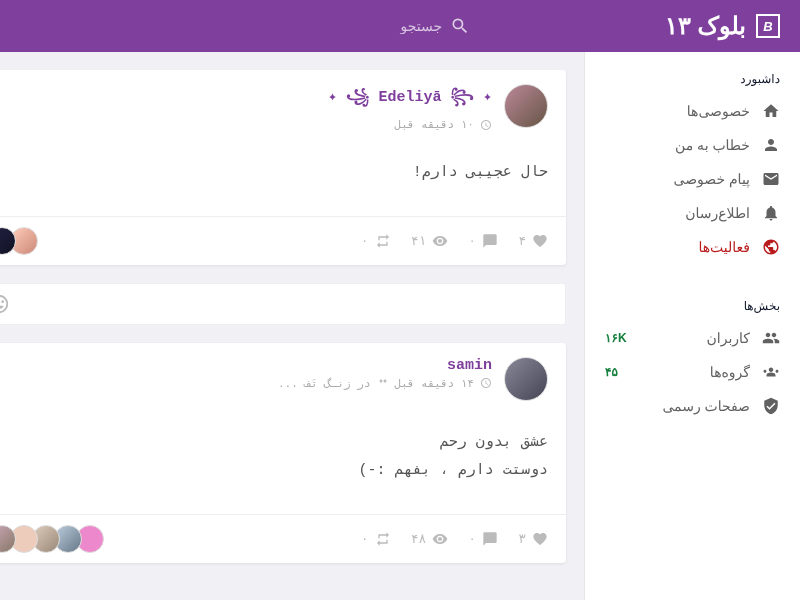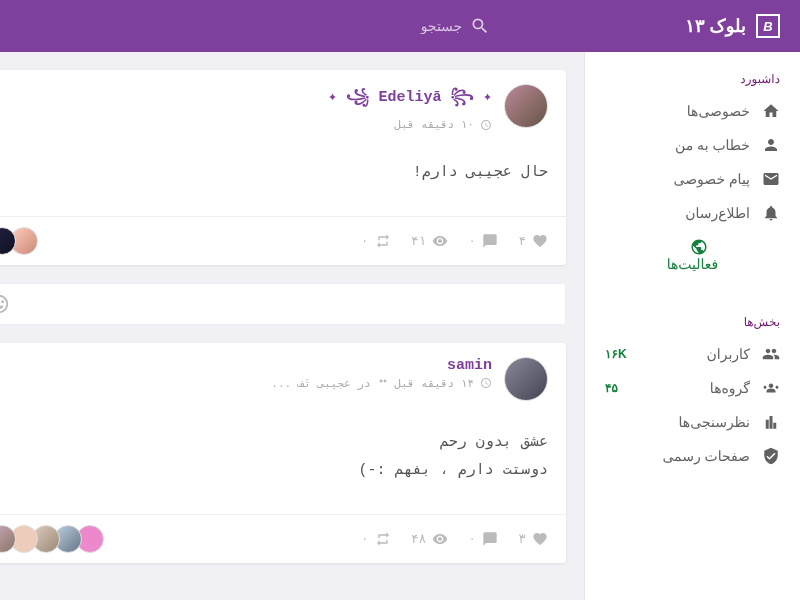--- a/index.html
+++ b/index.html
@@ -1,30 +1,30 @@
 <!DOCTYPE html>
 <html dir="rtl" lang="fa"><head>
 <meta charset="utf-8">
 <style>
 * { margin: 0; padding: 0; box-sizing: border-box; }
 body { font-family: Tahoma, Arial, sans-serif; background: #f1f1f5; direction: rtl; width: 800px; height: 600px; overflow: hidden; }
 
 .header { background: #7e3f9d; height: 52px; display: flex; align-items: center; padding: 0 20px; color: #fff; }
 .logo-box { width: 24px; height: 24px; border: 2px solid #fff; display: flex; align-items: center; justify-content: center; font-size: 13px; font-weight: bold; font-style: italic; margin-left: 10px; }
-.brand { font-size: 18px; font-weight: bold; margin-left: 40px; }
+.brand { font-size: 24px; font-weight: bold; margin-left: 40px; }
 .search-wrap { margin-right: 155px; display: flex; align-items: center; color: rgba(255,255,255,0.75); }
 .search-icon { width: 20px; height: 20px; margin-left: 8px; }
 .search-input { background: transparent; border: none; color: #fff; font-family: inherit; font-size: 14px; outline: none; }
 .search-input::placeholder { color: rgba(255,255,255,0.7); }
 
 .layout { display: flex; height: 548px; }
 .sidebar { width: 216px; background: #fff; border-left: 1px solid #e6e6e6; padding: 15px 0; overflow-y: auto; }
-.side-title { color: #701a75; font-size: 12px; padding: 5px 20px 8px; }
+.side-title { color: #0f172a; font-size: 12px; padding: 5px 20px 8px; }
 .side-item { display: flex; align-items: center; padding: 8px 20px; color: #616161; font-size: 14px; cursor: pointer; }
-.side-item.active { color: #15803d; flex-direction: column; }
+.side-item.active { color: #b91c1c; }
 .side-icon { width: 18px; height: 18px; margin-left: 12px; fill: currentColor; flex-shrink: 0; }
 .side-badge { margin-right: auto; color: #15803d; font-size: 12px; font-weight: bold; }
 .side-gap { height: 30px; }
 
 .feed { flex: 1; overflow-y: auto; padding: 0; font-family: Liberation Mono, monospace; }
 .post { background: #fff; margin: 18px 18px 18px 0; border-radius: 4px; box-shadow: 0 1px 3px rgba(0,0,0,0.08); margin-left: -30px; padding-left: 0; }
 .post-head { display: flex; padding: 14px 18px 8px; align-items: flex-start; }
 .avatar { width: 44px; height: 44px; border-radius: 50%; background: linear-gradient(135deg,#b89 0%,#654 100%); flex-shrink: 0; margin-left: 12px; border: 1px solid #ddd; }
 .avatar.a2 { background: linear-gradient(135deg,#889 0%,#445 100%); }
 .post-user { display: flex; flex-direction: column; }
@@ -108,26 +108,20 @@
         </svg>
       <span>کاربران</span>
       <span class="side-badge">۱۶K</span>
     </div>
     <div class="side-item">
       <svg class="side-icon" viewBox="0 0 24 24">
           <path d="M12 12.75c1.63 0 3.07.39 4.24.9 1.08.48 1.76 1.56 1.76 2.73V18H6v-1.61c0-1.18.68-2.26 1.76-2.73 1.17-.52 2.61-.91 4.24-.91zM4 13c1.1 0 2-.9 2-2s-.9-2-2-2-2 .9-2 2 .9 2 2 2zm16 0c1.1 0 2-.9 2-2s-.9-2-2-2-2 .9-2 2 .9 2 2 2zM12 12c1.66 0 3-1.34 3-3s-1.34-3-3-3-3 1.34-3 3 1.34 3 3 3z"></path>
         </svg>
       <span>گروه‌ها</span>
       <span class="side-badge">۴۵</span>
-    </div>
-    <div class="side-item">
-      <svg class="side-icon" viewBox="0 0 24 24">
-          <path d="M5 9h4v12H5zM10 4h4v17h-4zM15 13h4v8h-4z"></path>
-        </svg>
-      <span>نظرسنجی‌ها</span>
     </div>
     <div class="side-item">
       <svg class="side-icon" viewBox="0 0 24 24">
           <path d="M12 1L3 5v6c0 5.55 3.84 10.74 9 12 5.16-1.26 9-6.45 9-12V5l-9-4zm-2 16l-4-4 1.41-1.41L10 14.17l6.59-6.59L18 9l-8 8z"></path>
         </svg>
       <span>صفحات رسمی</span>
     </div>
   </aside>
 
   <main class="feed">
@@ -192,21 +186,21 @@
         <div class="post-user">
           <span class="username">samin</span>
           <div class="post-meta">
             <svg class="meta-icon" viewBox="0 0 24 24">
                 <path d="M12 2C6.5 2 2 6.5 2 12s4.5 10 10 10 10-4.5 10-10S17.5 2 12 2zm0 18c-4.41 0-8-3.59-8-8s3.59-8 8-8 8 3.59 8 8-3.59 8-8 8zm.5-13H11v6l5.2 3.2.8-1.3-4.5-2.7V7z"></path>
               </svg>
             <span>۱۴ دقیقه قبل</span>
             <svg class="meta-icon" viewBox="0 0 24 24">
                 <path d="M16 11c1.66 0 2.99-1.34 2.99-3S17.66 5 16 5c-1.66 0-3 1.34-3 3s1.34 3 3 3zm-8 0c1.66 0 2.99-1.34 2.99-3S9.66 5 8 5C6.34 5 5 6.34 5 8s1.34 3 3 3z"></path>
               </svg>
-            <span>در عجیبی تَف ...</span>
+            <span>در زنـگ تَف ...</span>
           </div>
         </div>
       </div>
       <div class="post-body">
         <p>عشق بدون رحم</p>
         <p>دوستت دارم ، بفهم :-)</p>
       </div>
       <div class="engage">
         <div class="eng-item">
           <svg class="eng-icon" viewBox="0 0 24 24">

